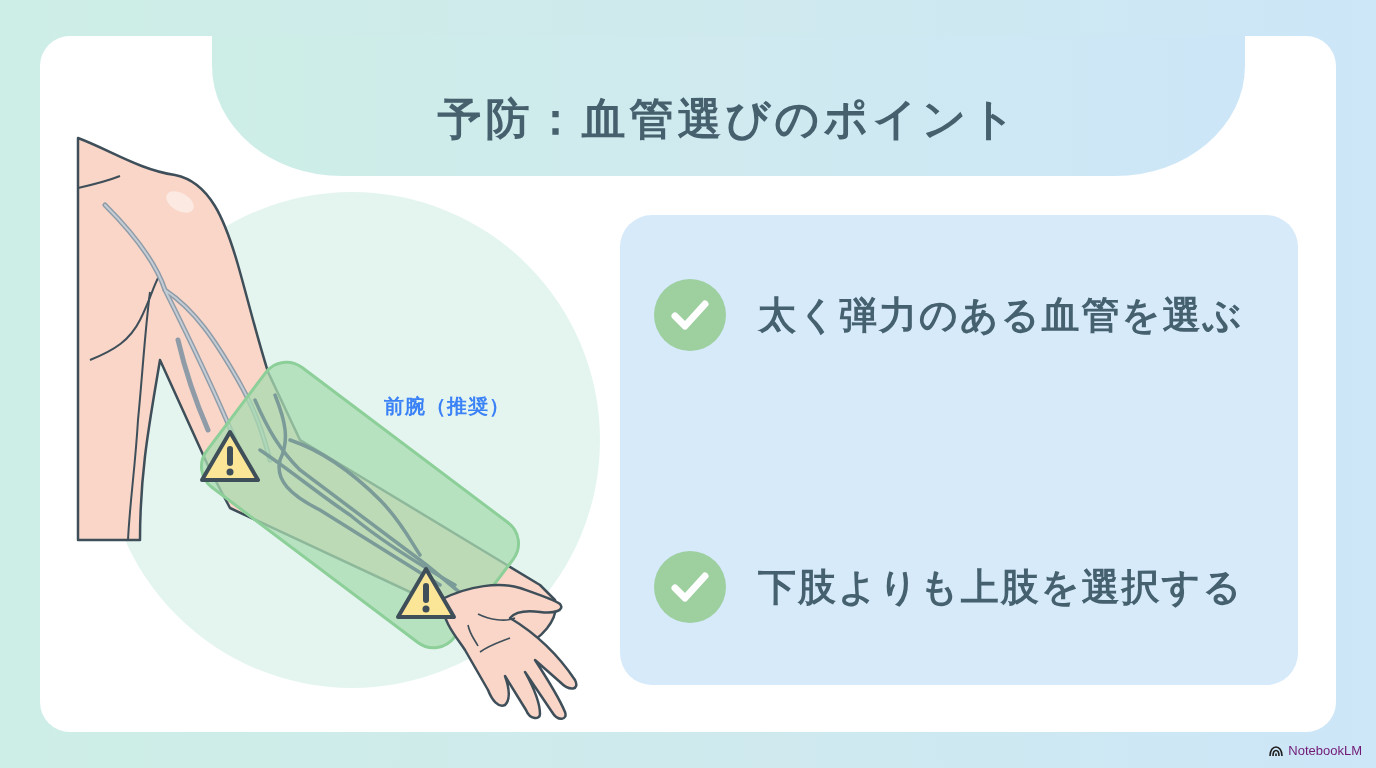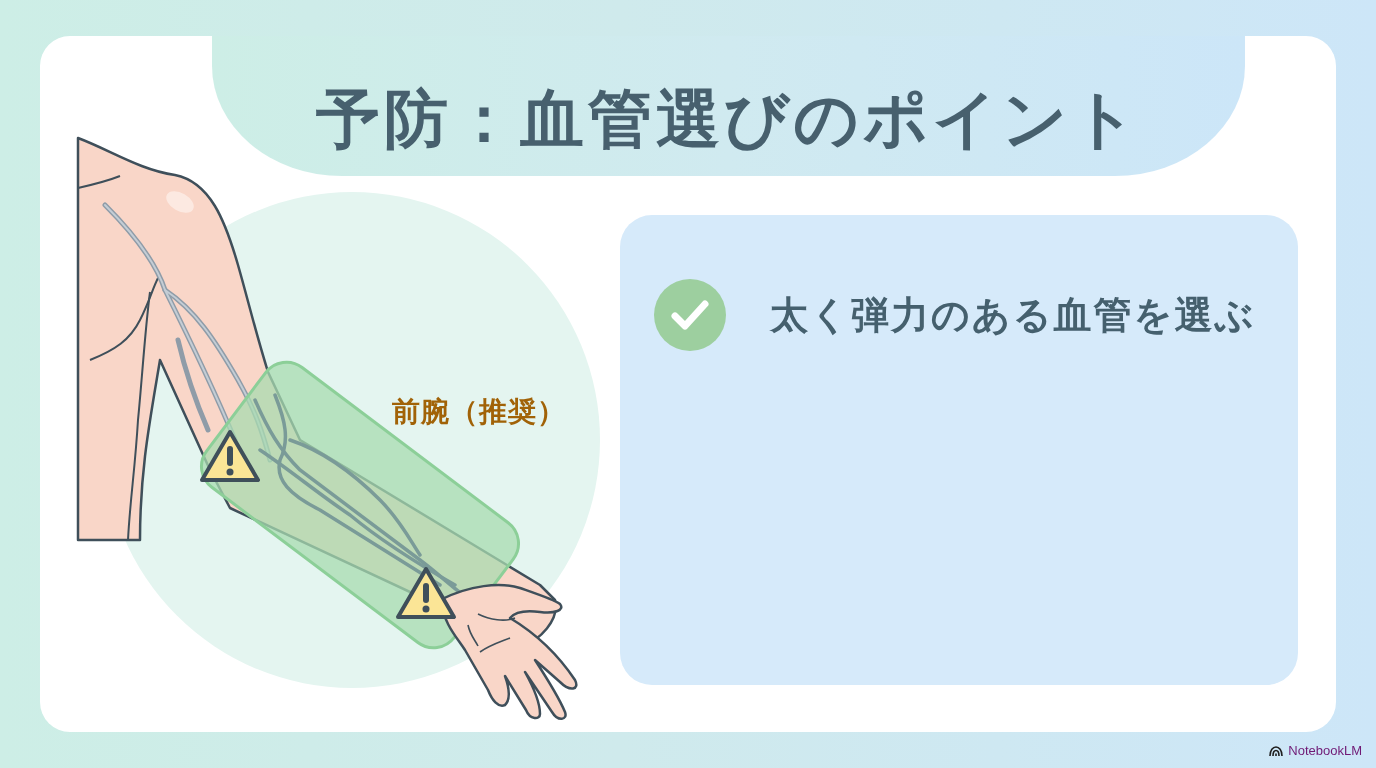--- a/index.html
+++ b/index.html
@@ -13,41 +13,41 @@
       position: absolute; left: 40px; top: 36px; width: 1296px; height: 696px;
       background: #ffffff; border-radius: 30px; overflow: hidden;
     }
     .title-tab {
       position: absolute; left: 172px; top: 0; width: 1033px; height: 140px;
       background: linear-gradient(90deg, #cdeee6 0%, #d0eaf0 50%, #cce6f8 100%);
       border-radius: 0 0 130px 130px / 0 0 110px 110px;
       display: flex; align-items: center; justify-content: center;
     }
     .title-tab .title {
-      font-size: 64px; font-weight: bold; letter-spacing: 4px; color: #47606e;
+      font-size: 44px; font-weight: bold; letter-spacing: 4px; color: #47606e;
       margin-top: 27px;
     }
     .illustration { position: absolute; left: 0; top: 0; width: 1376px; height: 768px; pointer-events: none; }
     .forearm-label {
-      position: absolute; left: 392px; top: 393px; font-size: 28px; font-weight: bold; color: #a16207;
+      position: absolute; left: 384px; top: 393px; font-size: 20px; font-weight: bold; color: #3b82f6;
       letter-spacing: 1px;
     }
     .points-panel {
       position: absolute; left: 620px; top: 215px; width: 678px; height: 470px;
       background: #d6eafa; border-radius: 32px;
     }
     .point {
       position: absolute; left: 34px; height: 76px; display: flex; align-items: center;
     }
     .check {
       width: 72px; height: 72px; border-radius: 50%; background: #9dcf9f;
       display: flex; align-items: center; justify-content: center; flex: 0 0 auto;
     }
     .point-text {
-      margin-left: 44px; font-size: 38px; font-weight: bold; color: #45606e; letter-spacing: 2px;
+      margin-left: 32px; font-size: 38px; font-weight: bold; color: #45606e; letter-spacing: 2px;
       white-space: nowrap;
     }
     .brand {
       position: absolute; right: 14px; bottom: 10px; display: flex; align-items: center;
       font-family: "Liberation Sans", sans-serif; font-size: 13px; color: #701a75;
     }
     .brand svg { margin-right: 5px; }
   </style>
 </head>
 <body>
@@ -126,20 +126,28 @@
 
 <div class="points-panel">
   <div class="point" style="top: 62px;">
     <div class="check">
       <svg width="40" height="32" viewBox="0 0 40 32">
           <path d="M5 17 L15 27 L35 5" stroke="#ffffff" stroke-width="7" fill="none" stroke-linecap="round" stroke-linejoin="round"></path>
         </svg>
     </div>
     <div class="point-text">太く弾力のある血管を選ぶ</div>
   </div>
+  <div class="point" style="top: 334px;">
+    <div class="check">
+      <svg width="40" height="32" viewBox="0 0 40 32">
+          <path d="M5 17 L15 27 L35 5" stroke="#ffffff" stroke-width="7" fill="none" stroke-linecap="round" stroke-linejoin="round"></path>
+        </svg>
+    </div>
+    <div class="point-text">下肢よりも上肢を選択する</div>
+  </div>
 </div>
 
 <div class="brand">
   <svg width="14" height="12" viewBox="0 0 14 12">
     <path d="M1 11 C1 5 4 2 7 2 C10 2 13 5 13 11" stroke="#1f1f1f" stroke-width="1.6" fill="none"></path>
     <path d="M4 11 C4 7 5.5 5.5 7 5.5 C8.5 5.5 10 7 10 11" stroke="#1f1f1f" stroke-width="1.6" fill="none"></path>
     <path d="M7 11 L7 8.5" stroke="#1f1f1f" stroke-width="1.6"></path>
   </svg>
   <span>NotebookLM</span>
 </div>

